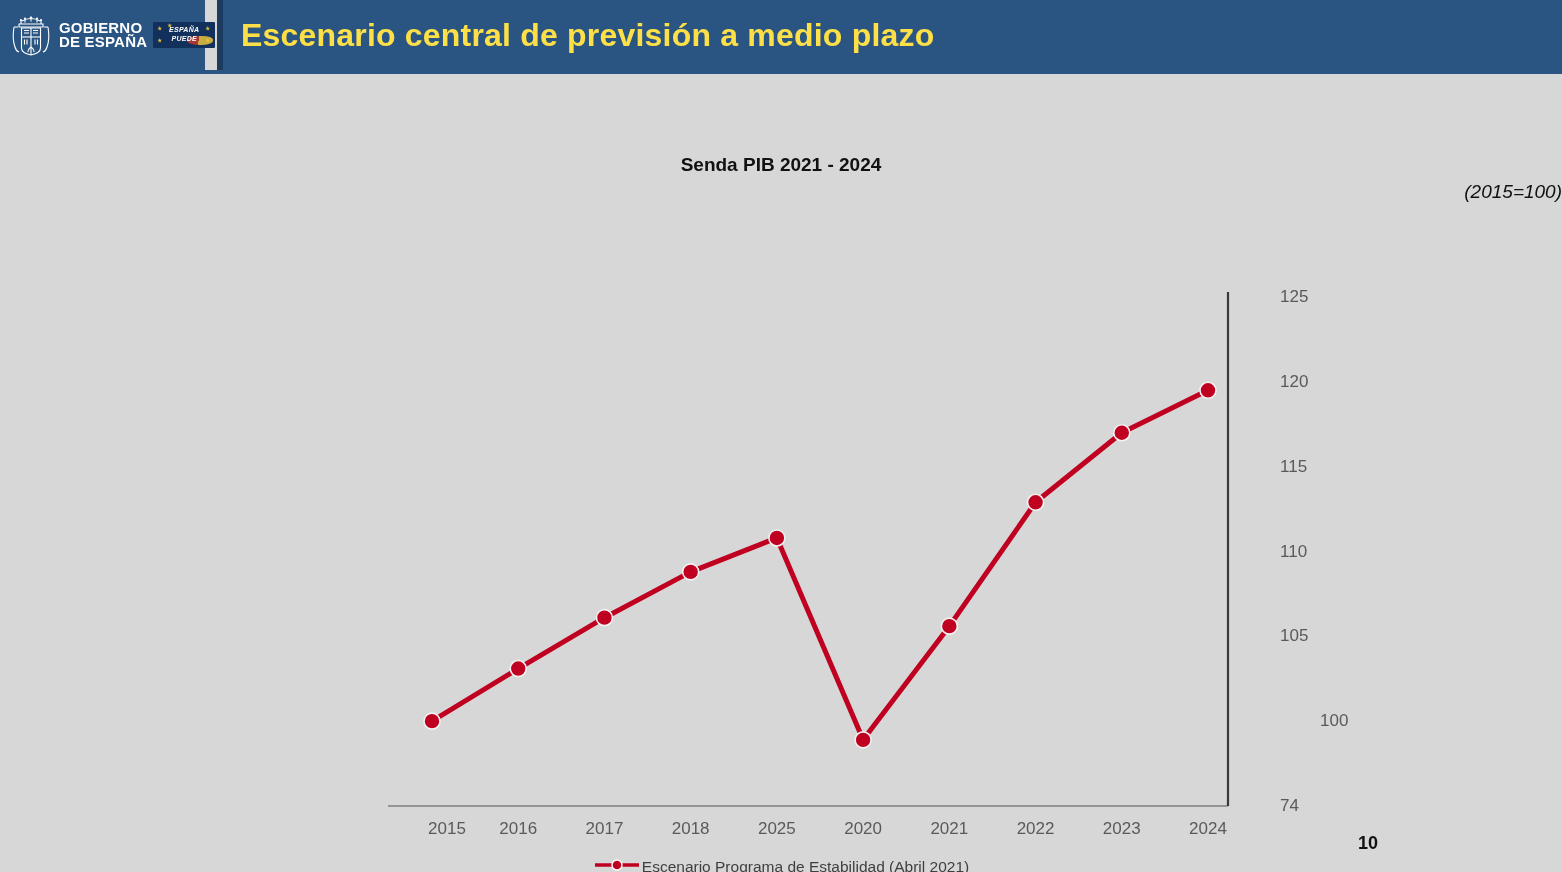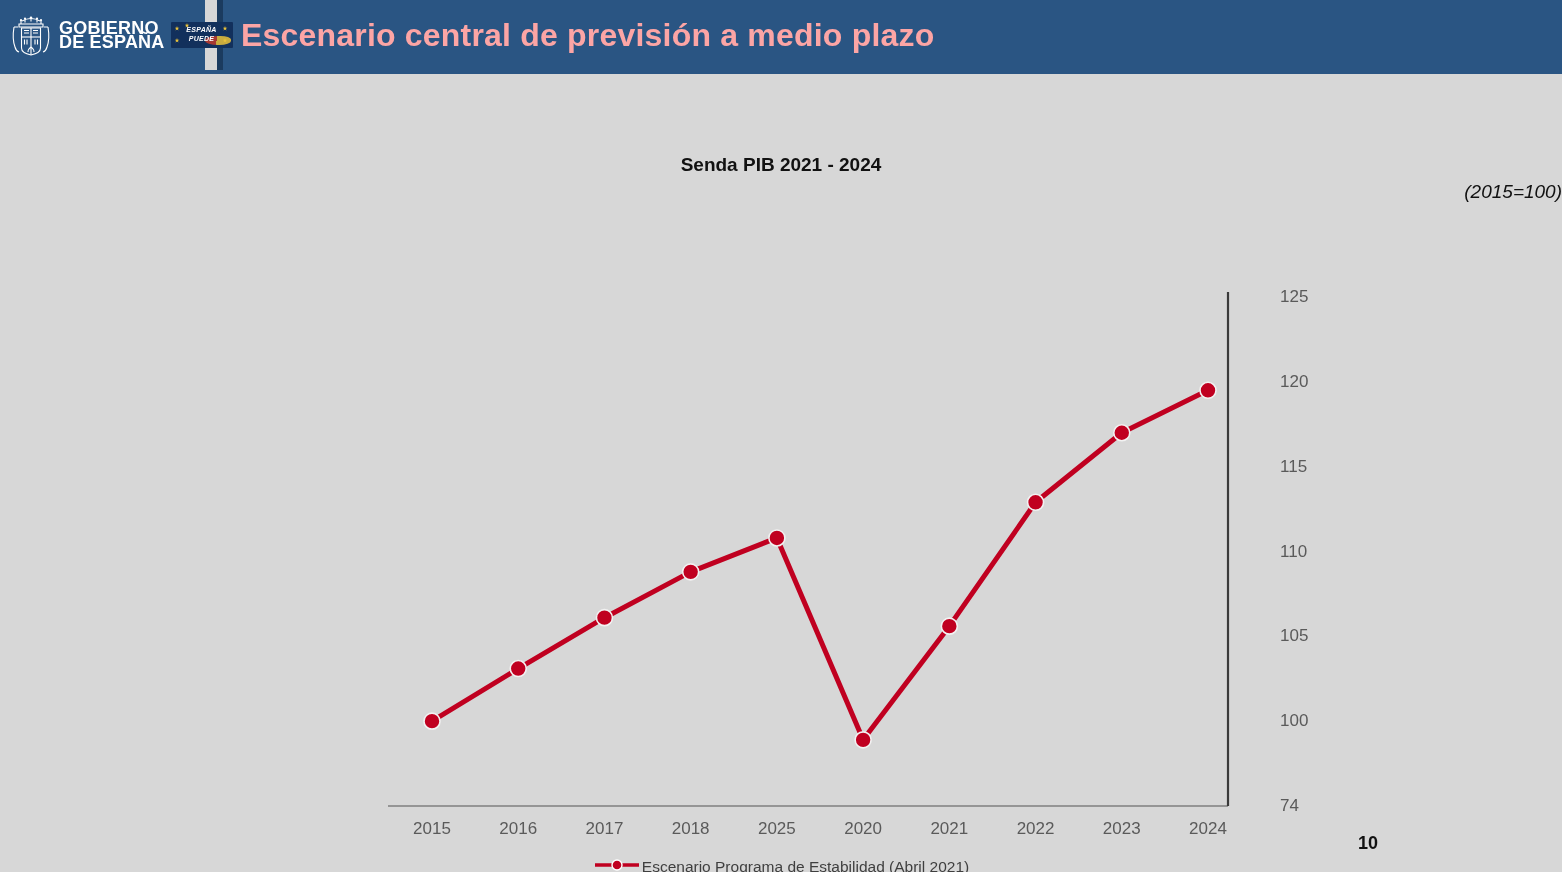--- a/index.html
+++ b/index.html
@@ -26,21 +26,21 @@
     position:relative;
   }
   .coat{
     width:46px;height:44px;
     position:relative;
     flex:0 0 auto;
   }
   .coat svg{display:block;}
   .gob-text{
     color:#ffffff;
-    font-size:18px;
+    font-size:15px;
     font-weight:bold;
     line-height:14px;
     letter-spacing:.2px;
     margin-left:5px;
     white-space:nowrap;
   }
   .espana-puede{
     margin-left:6px;
     width:62px;height:26px;
     background:#12305c;
@@ -73,21 +73,21 @@
   }
   .header-divider{
     width:12px;background:#d7d7d7;flex:0 0 auto;
   }
   .header-accent{
     width:6px;background:#1b3b5f;flex:0 0 auto;
   }
   .header-title{
     flex:1 1 auto;
     display:flex;align-items:center;
-    color:#fca5a5;
+    color:#fde047;
     font-size:32px;
     font-weight:bold;
     padding-left:18px;
     letter-spacing:.2px;
   }
   .header-underline{
     position:absolute;left:0;top:70px;width:1562px;height:4px;background:#2a5583;
   }
 
   
@@ -210,29 +210,29 @@
         <circle cx="475.11111111111114" cy="530.8299999999999" r="8" fill="#c00020" stroke="#f2f2f2" stroke-width="1.6"></circle>
         <circle cx="561.3333333333334" cy="417.1533333333334" r="8" fill="#c00020" stroke="#f2f2f2" stroke-width="1.6"></circle>
         <circle cx="647.5555555555557" cy="293.29666666666657" r="8" fill="#c00020" stroke="#f2f2f2" stroke-width="1.6"></circle>
         <circle cx="733.7777777777778" cy="223.73333333333335" r="8" fill="#c00020" stroke="#f2f2f2" stroke-width="1.6"></circle>
         <circle cx="820" cy="181.31666666666666" r="8" fill="#c00020" stroke="#f2f2f2" stroke-width="1.6"></circle>
       </svg>
   </div>
 
   <div class="yaxis-labels" id="yaxis-labels">
       <div class="ytick" style="top: 597px;">74</div>
-      <div class="ytick" style="top: 512.167px;">100</div>
+      <div class="ytick" style="top: 512.167px; margin-left: 40px;">100</div>
       <div class="ytick" style="top: 427.333px;">105</div>
       <div class="ytick" style="top: 342.5px;">110</div>
       <div class="ytick" style="top: 257.667px;">115</div>
       <div class="ytick" style="top: 172.833px;">120</div>
       <div class="ytick" style="top: 88px;">125</div>
     </div>
   <div class="xaxis-labels" id="xaxis-labels">
-      <div class="xtick" style="left: 44px;">2015</div>
+      <div class="xtick" style="left: 59px;">2015</div>
       <div class="xtick" style="left: 130.222px;">2016</div>
       <div class="xtick" style="left: 216.444px;">2017</div>
       <div class="xtick" style="left: 302.667px; text-align: center;">2018</div>
       <div class="xtick" style="left: 388.889px;">2025</div>
       <div class="xtick" style="left: 475.111px;">2020</div>
       <div class="xtick" style="left: 561.333px;">2021</div>
       <div class="xtick" style="left: 647.556px;">2022</div>
       <div class="xtick" style="left: 733.778px;">2023</div>
       <div class="xtick" style="left: 820px;">2024</div>
     </div>

